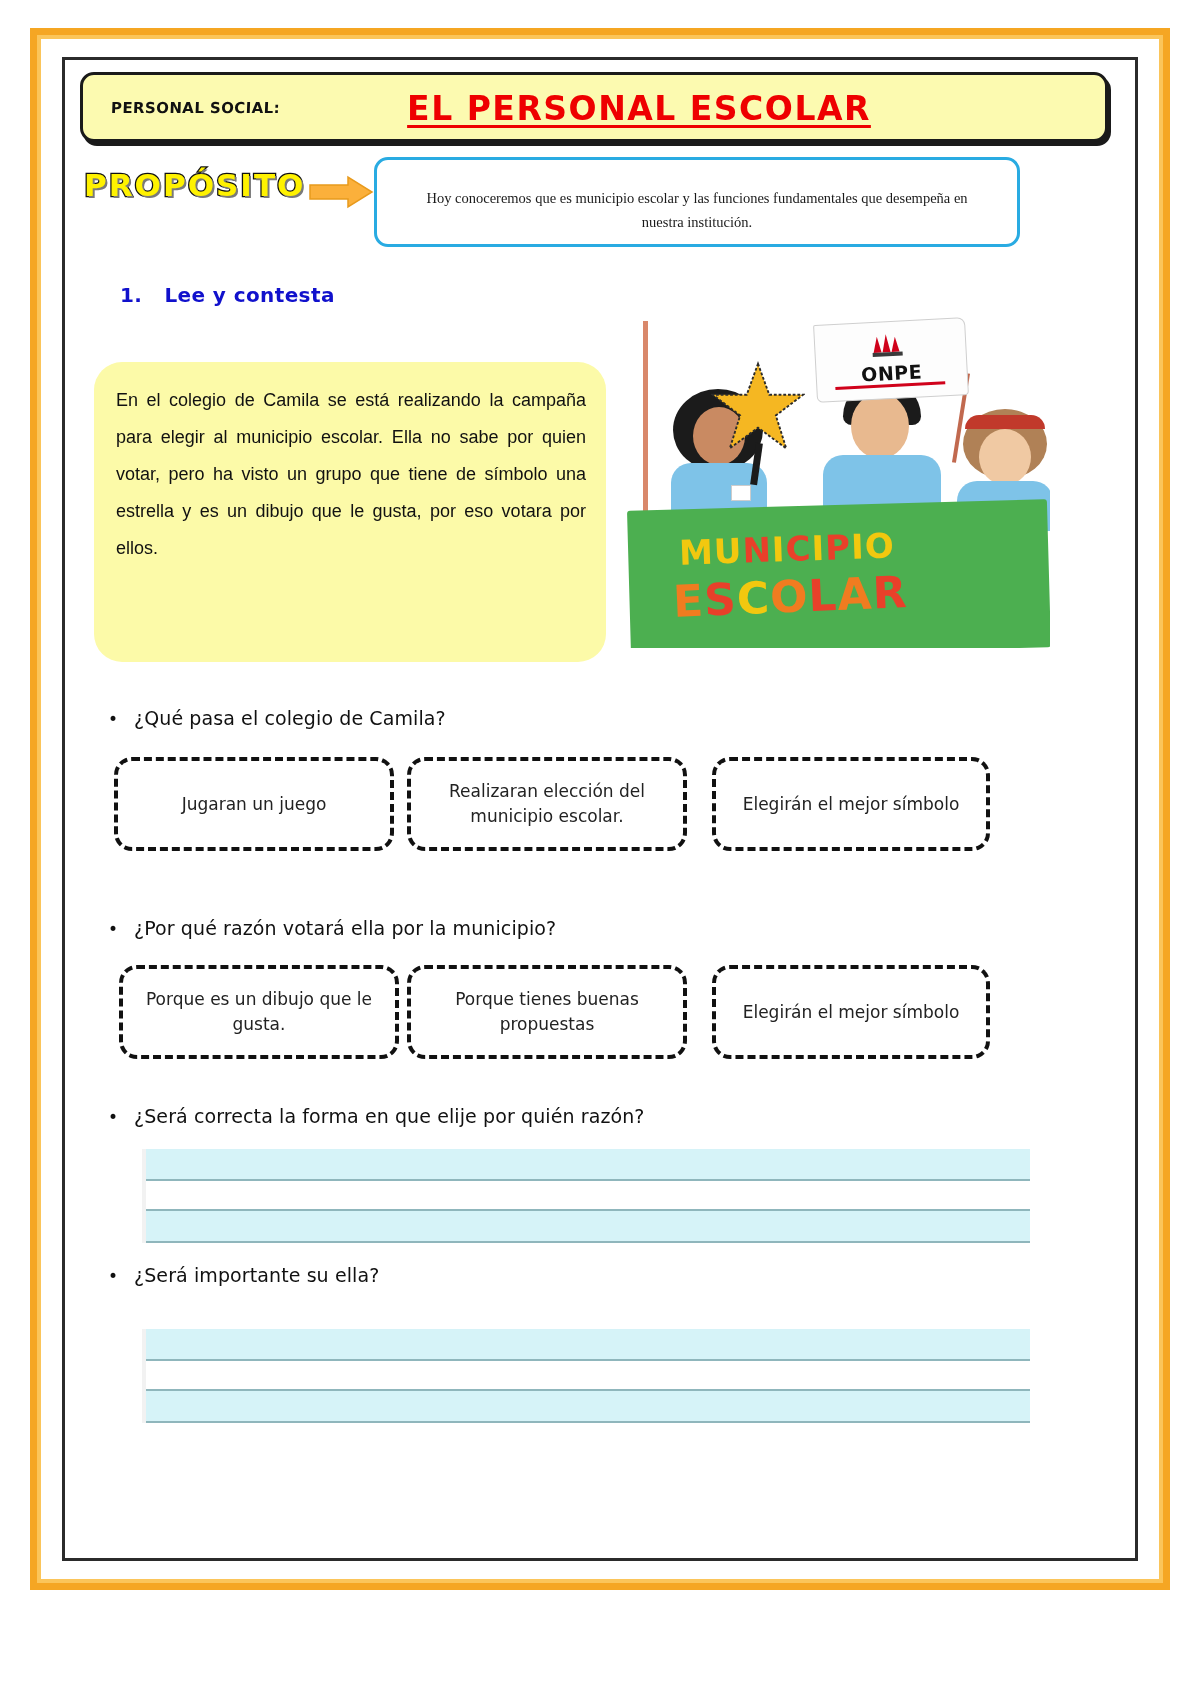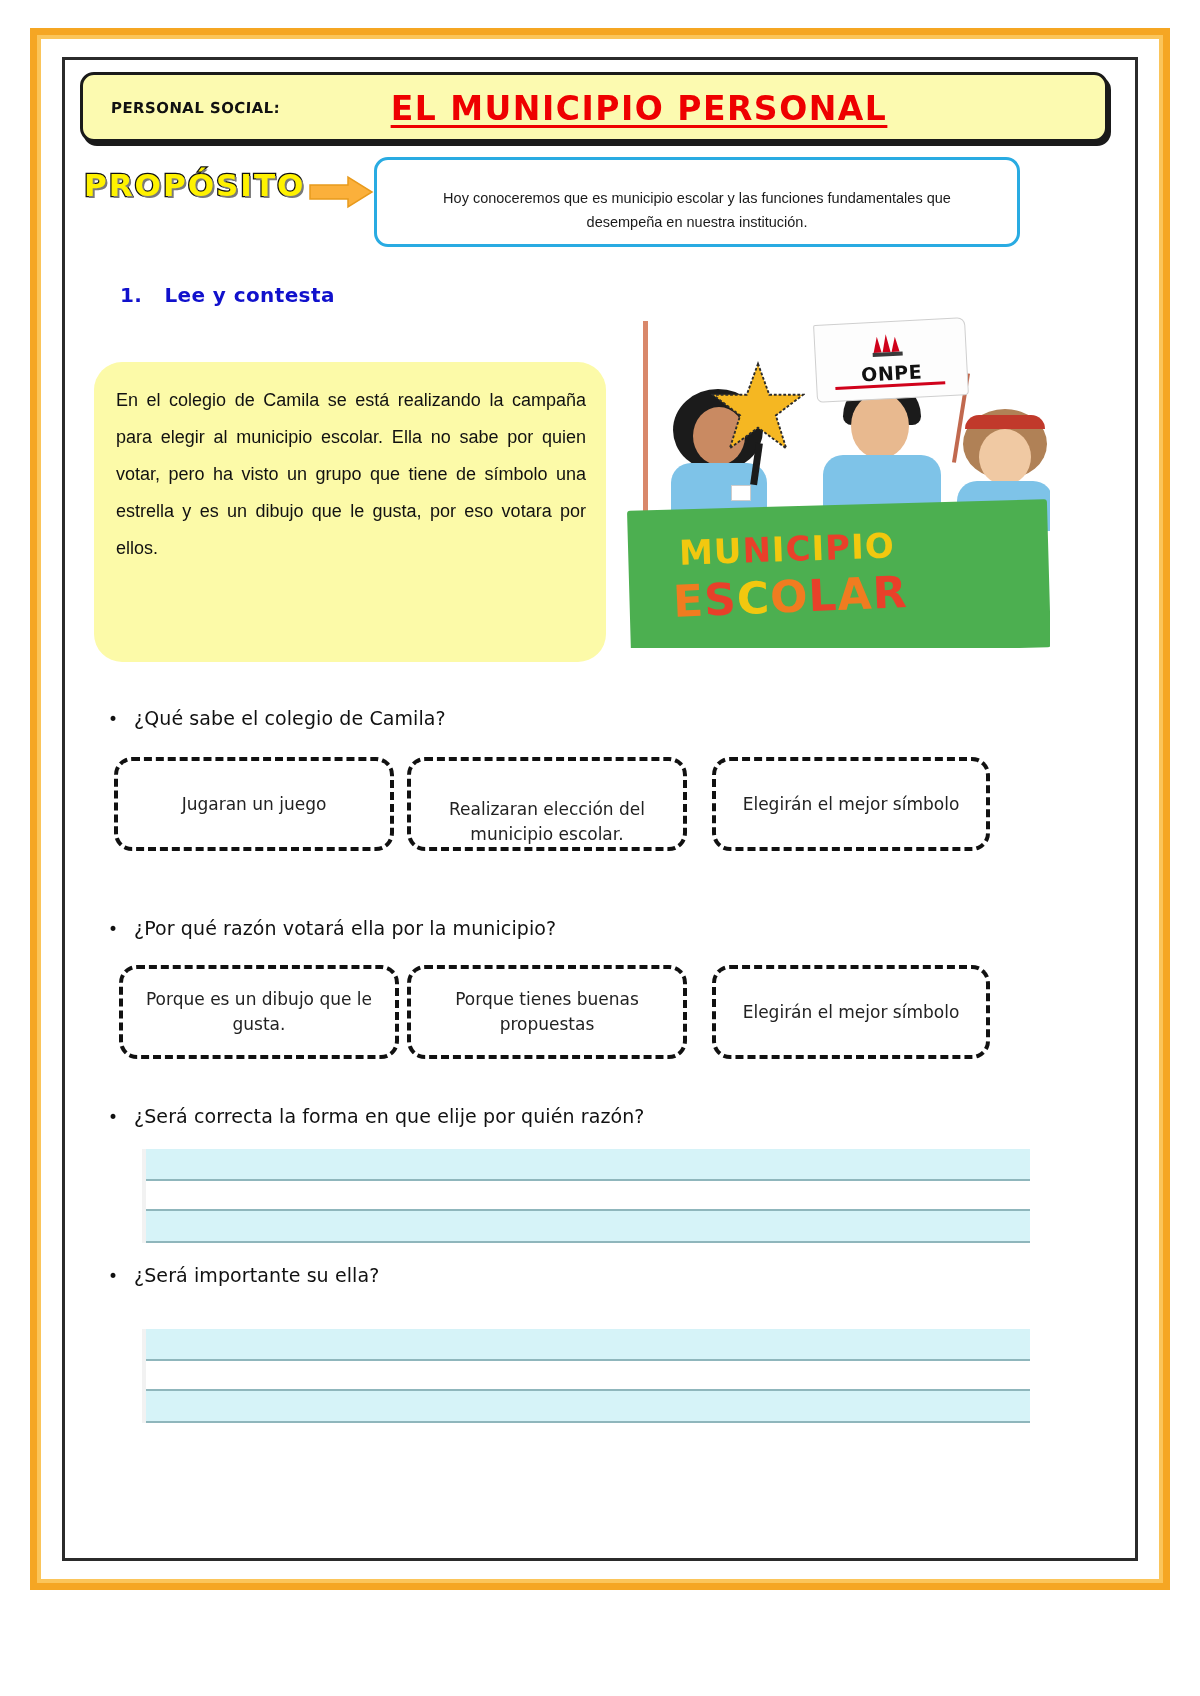--- a/index.html
+++ b/index.html
@@ -121,21 +121,21 @@
     height: 90px;
     border: 3px solid #29ABE2;
     border-radius: 14px;
     background: #ffffff;
     box-sizing: border-box;
   }
   .proposito-text {
     position: absolute;
     left: 0; right: 0; top: 26px;
     text-align: center;
-    font-family: Liberation Sans, sans-serif;
+    font-family: Liberation Serif, serif;
     font-size: 14.5px;
     line-height: 24px;
     color: #1a1a1a;
     padding: 0 28px;
   }
 
   
   .section-head {
     position: absolute;
     left: 58px; top: 226px;
@@ -335,21 +335,21 @@
 <div id="page">
 
   <div class="frame-outer"></div>
   <div class="frame-mid"></div>
   <div class="frame-inner"></div>
 
   <div class="content">
 
     <div class="title-banner">
       <div class="subject-label">PERSONAL SOCIAL:</div>
-      <div class="main-title">EL MUNICIPIO PERSONAL</div>
+      <div class="main-title">EL PERSONAL ESCOLAR</div>
     </div>
 
     <div class="proposito-word">PROPÓSITO</div>
 
     <svg class="arrow-icon" viewBox="0 0 66 34">
       <path d="M2 10 L40 10 L40 2 L64 17 L40 32 L40 24 L2 24 Z" fill="#FBB03B" stroke="#E89A1C" stroke-width="1.5"></path>
     </svg>
 
     <div class="proposito-box">
       <div class="proposito-text">Hoy conoceremos que es municipio escolar y las funciones fundamentales que desempeña en nuestra institución.</div>
@@ -410,27 +410,27 @@
       <div class="banner-green"></div>
       <div class="banner-word1">
         <span class="l-y">M</span><span class="l-y">U</span><span class="l-r">N</span><span class="l-y">I</span><span class="l-r">C</span><span class="l-y">I</span><span class="l-r">P</span><span class="l-y">I</span><span class="l-y">O</span>
       </div>
       <div class="banner-word2">
         <span class="l-o">E</span><span class="l-r">S</span><span class="l-y">C</span><span class="l-o">O</span><span class="l-r">L</span><span class="l-o">A</span><span class="l-r">R</span>
       </div>
     </div>
 
     <div class="q-bullet" style="left:46px;top:650px;">
-      <span class="dot">•</span><span>¿Qué sabe el colegio de Camila?</span>
+      <span class="dot">•</span><span>¿Qué pasa el colegio de Camila?</span>
     </div>
     <div class="opt-row" style="top:700px;">
       <div class="opt-box" style="left:52px;width:280px;">
         <span>Jugaran un juego</span>
       </div>
-      <div class="opt-box" style="left:345px;width:280px;align-items:flex-end;">
+      <div class="opt-box" style="left:345px;width:280px;">
         <span>Realizaran elección del municipio escolar.</span>
       </div>
       <div class="opt-box" style="left:650px;width:278px;">
         <span>Elegirán el mejor símbolo</span>
       </div>
     </div>
 
     <div class="q-bullet" style="left:46px;top:860px;">
       <span class="dot">•</span><span>¿Por qué razón votará ella por la municipio?</span>
     </div>

